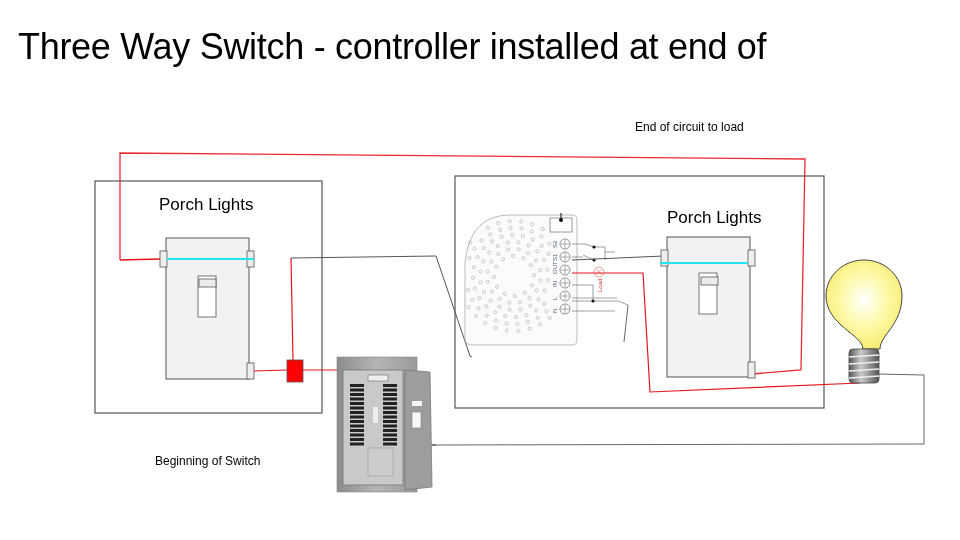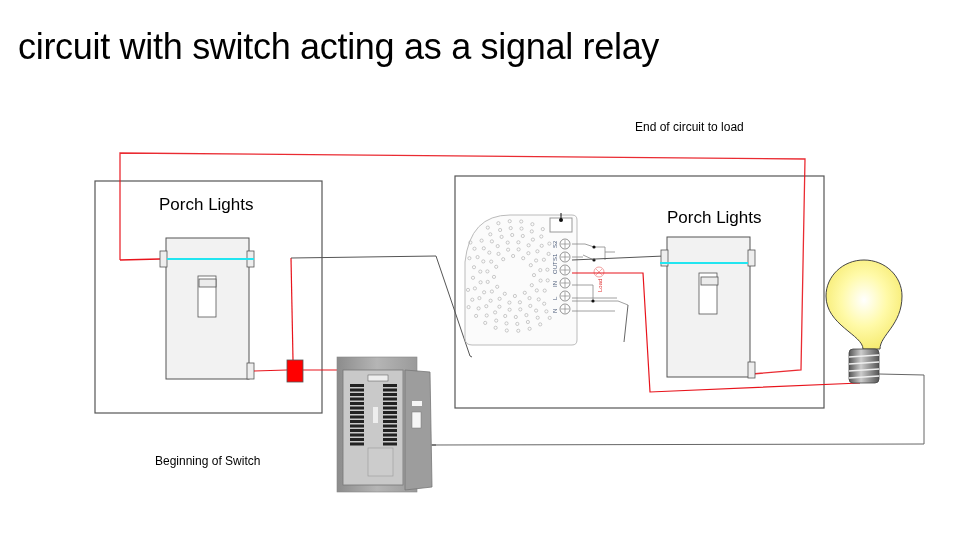--- a/index.html
+++ b/index.html
@@ -8,21 +8,21 @@
   .caption { position:absolute; font-size:12px; color:#000; }
   .box-label { position:absolute; font-size:17px; color:#000; }
   svg.diagram { position:absolute; left:0; top:0; }
   .term-label { font-family:"Liberation Sans", sans-serif; font-size:6px; fill:#4a5a78; }
   .load-label { font-family:"Liberation Sans", sans-serif; font-size:6px; fill:#e03030; }
 </style>
 </head>
 <body>
 
 <div class="title">
-  <div>circuit with switch acting as a signal relay</div>
+  <div>Three Way Switch - controller installed at end of</div>
 </div>
 
 <div class="caption" style="left:635px; top:120px;">End of circuit to load</div>
 <div class="caption" style="left:155px; top:454px;">Beginning of Switch</div>
 
 <svg class="diagram" width="960" height="540" viewBox="0 0 960 540">
   <defs>
     <radialGradient id="bulbGrad" cx="0.5" cy="0.45" r="0.6">
       <stop offset="0" stop-color="#ffffff"></stop>
       <stop offset="0.5" stop-color="#fffaa8"></stop>

